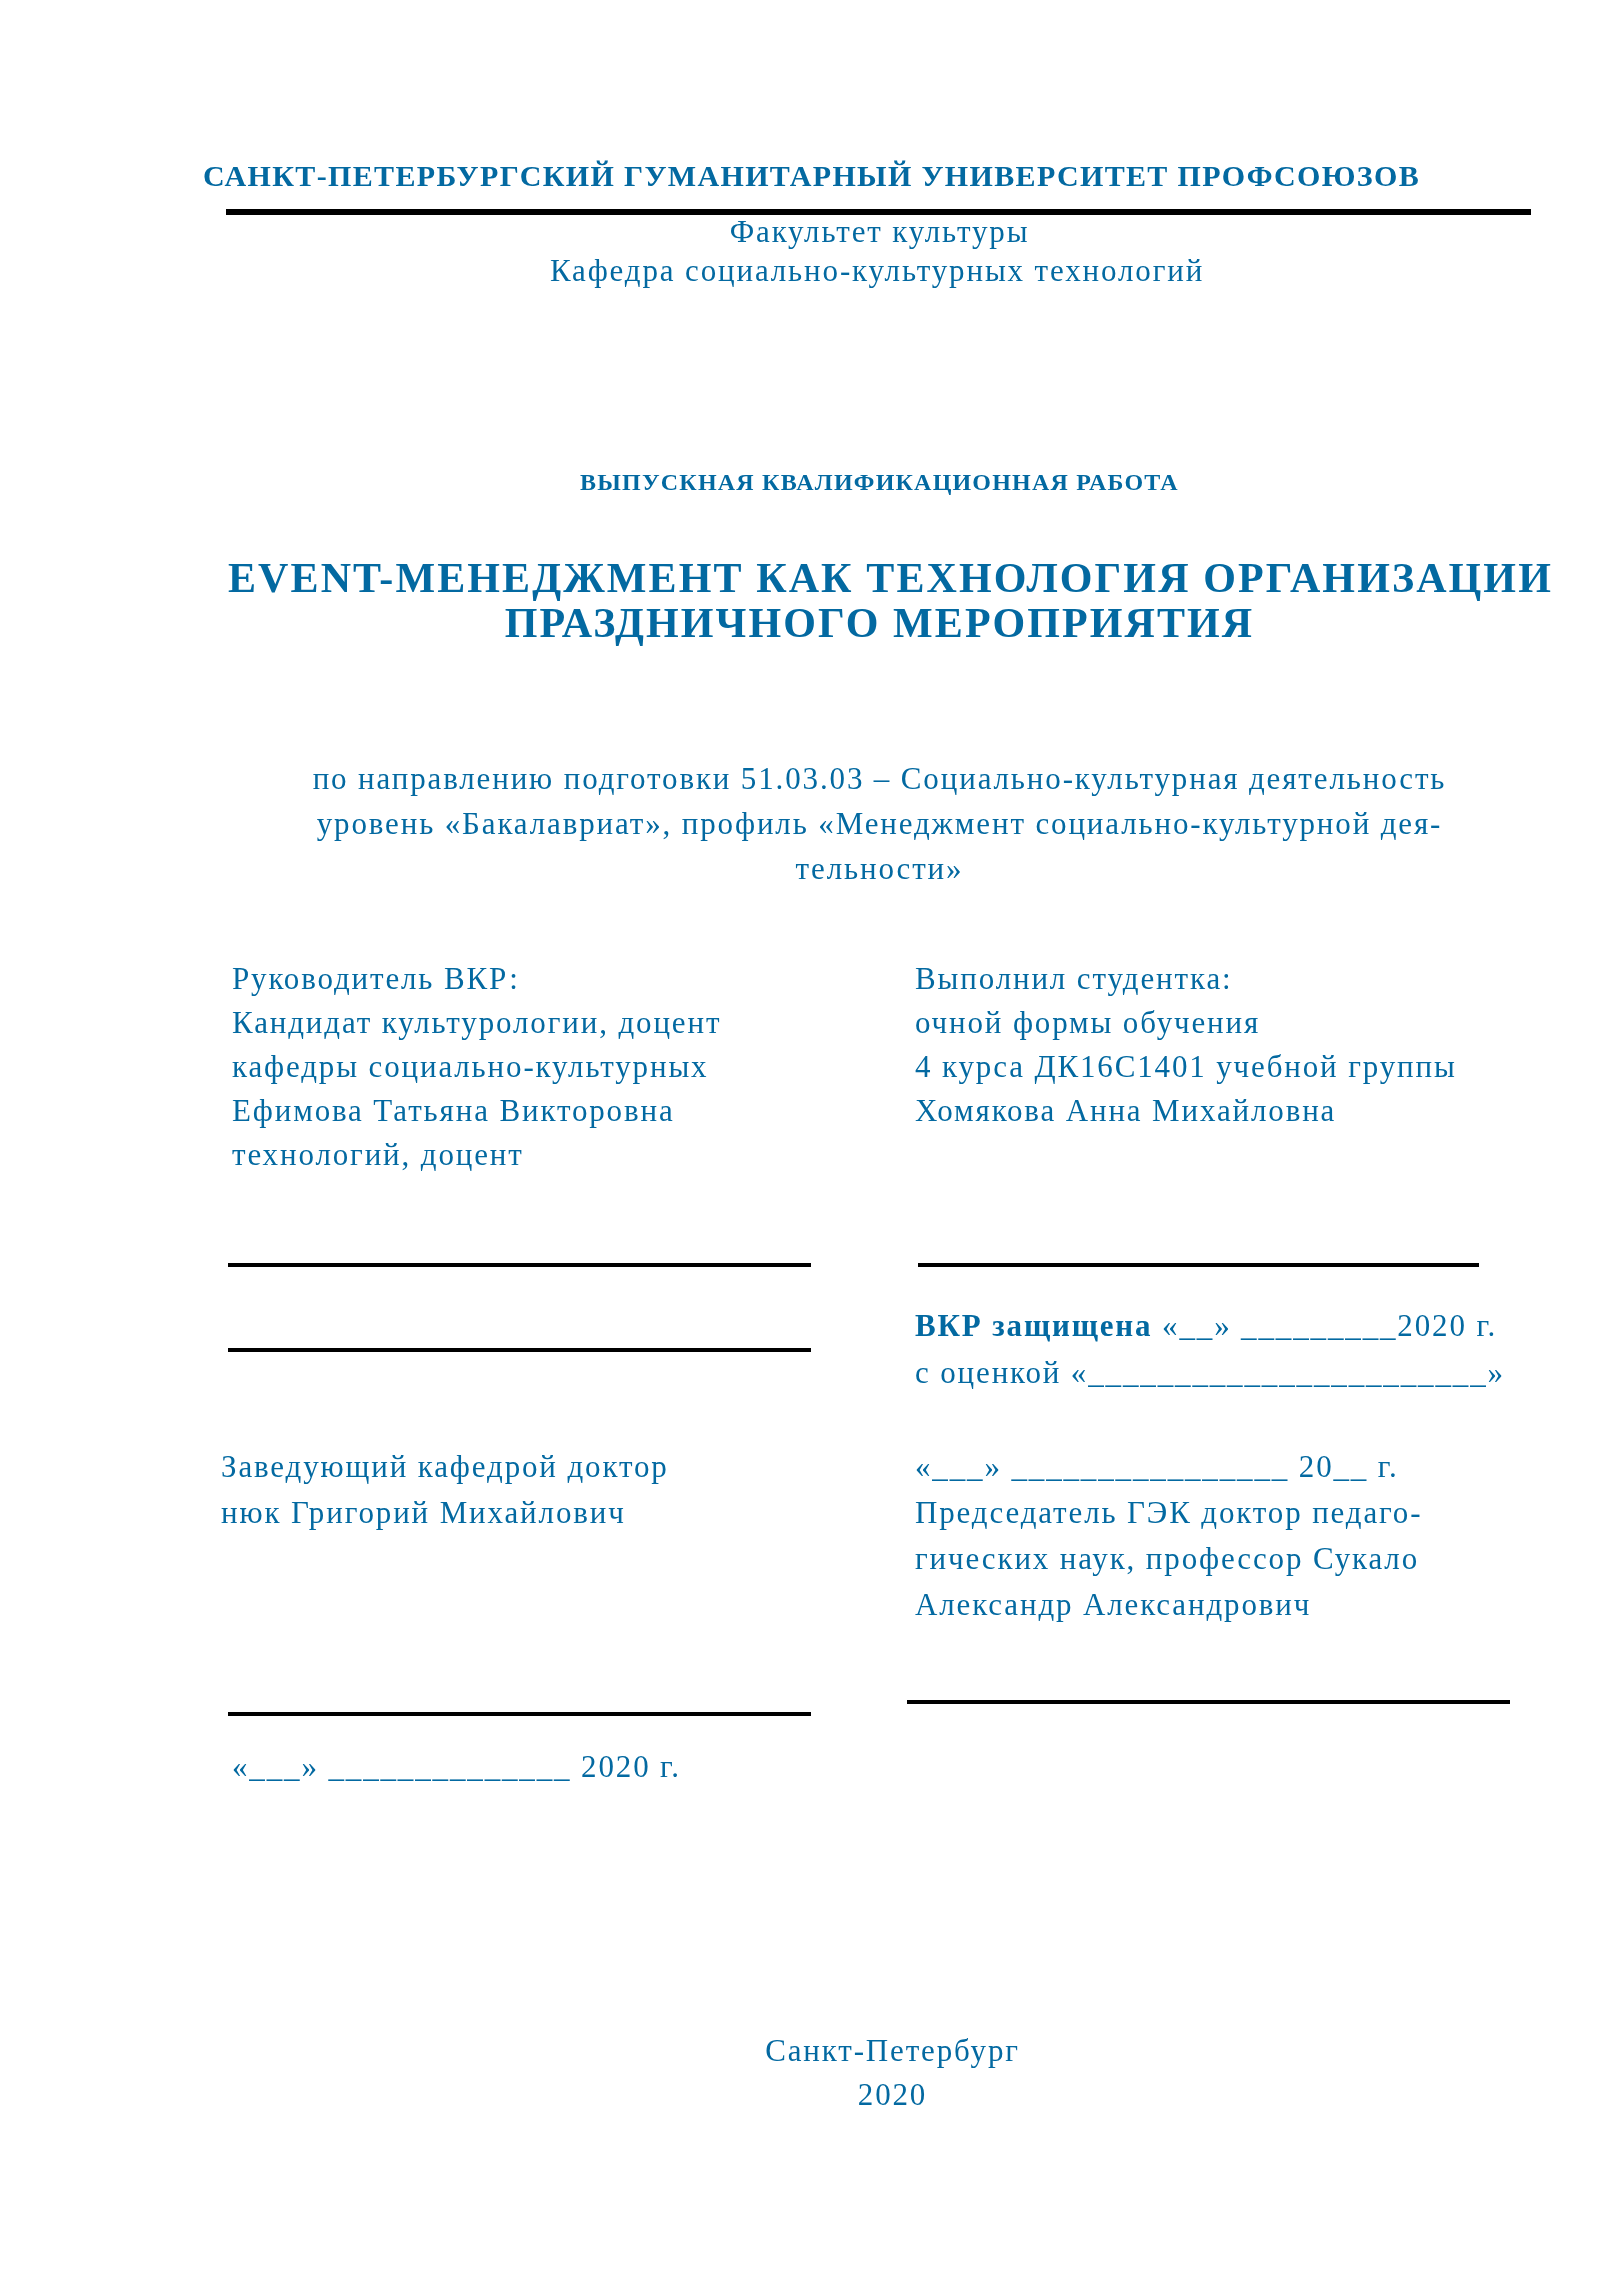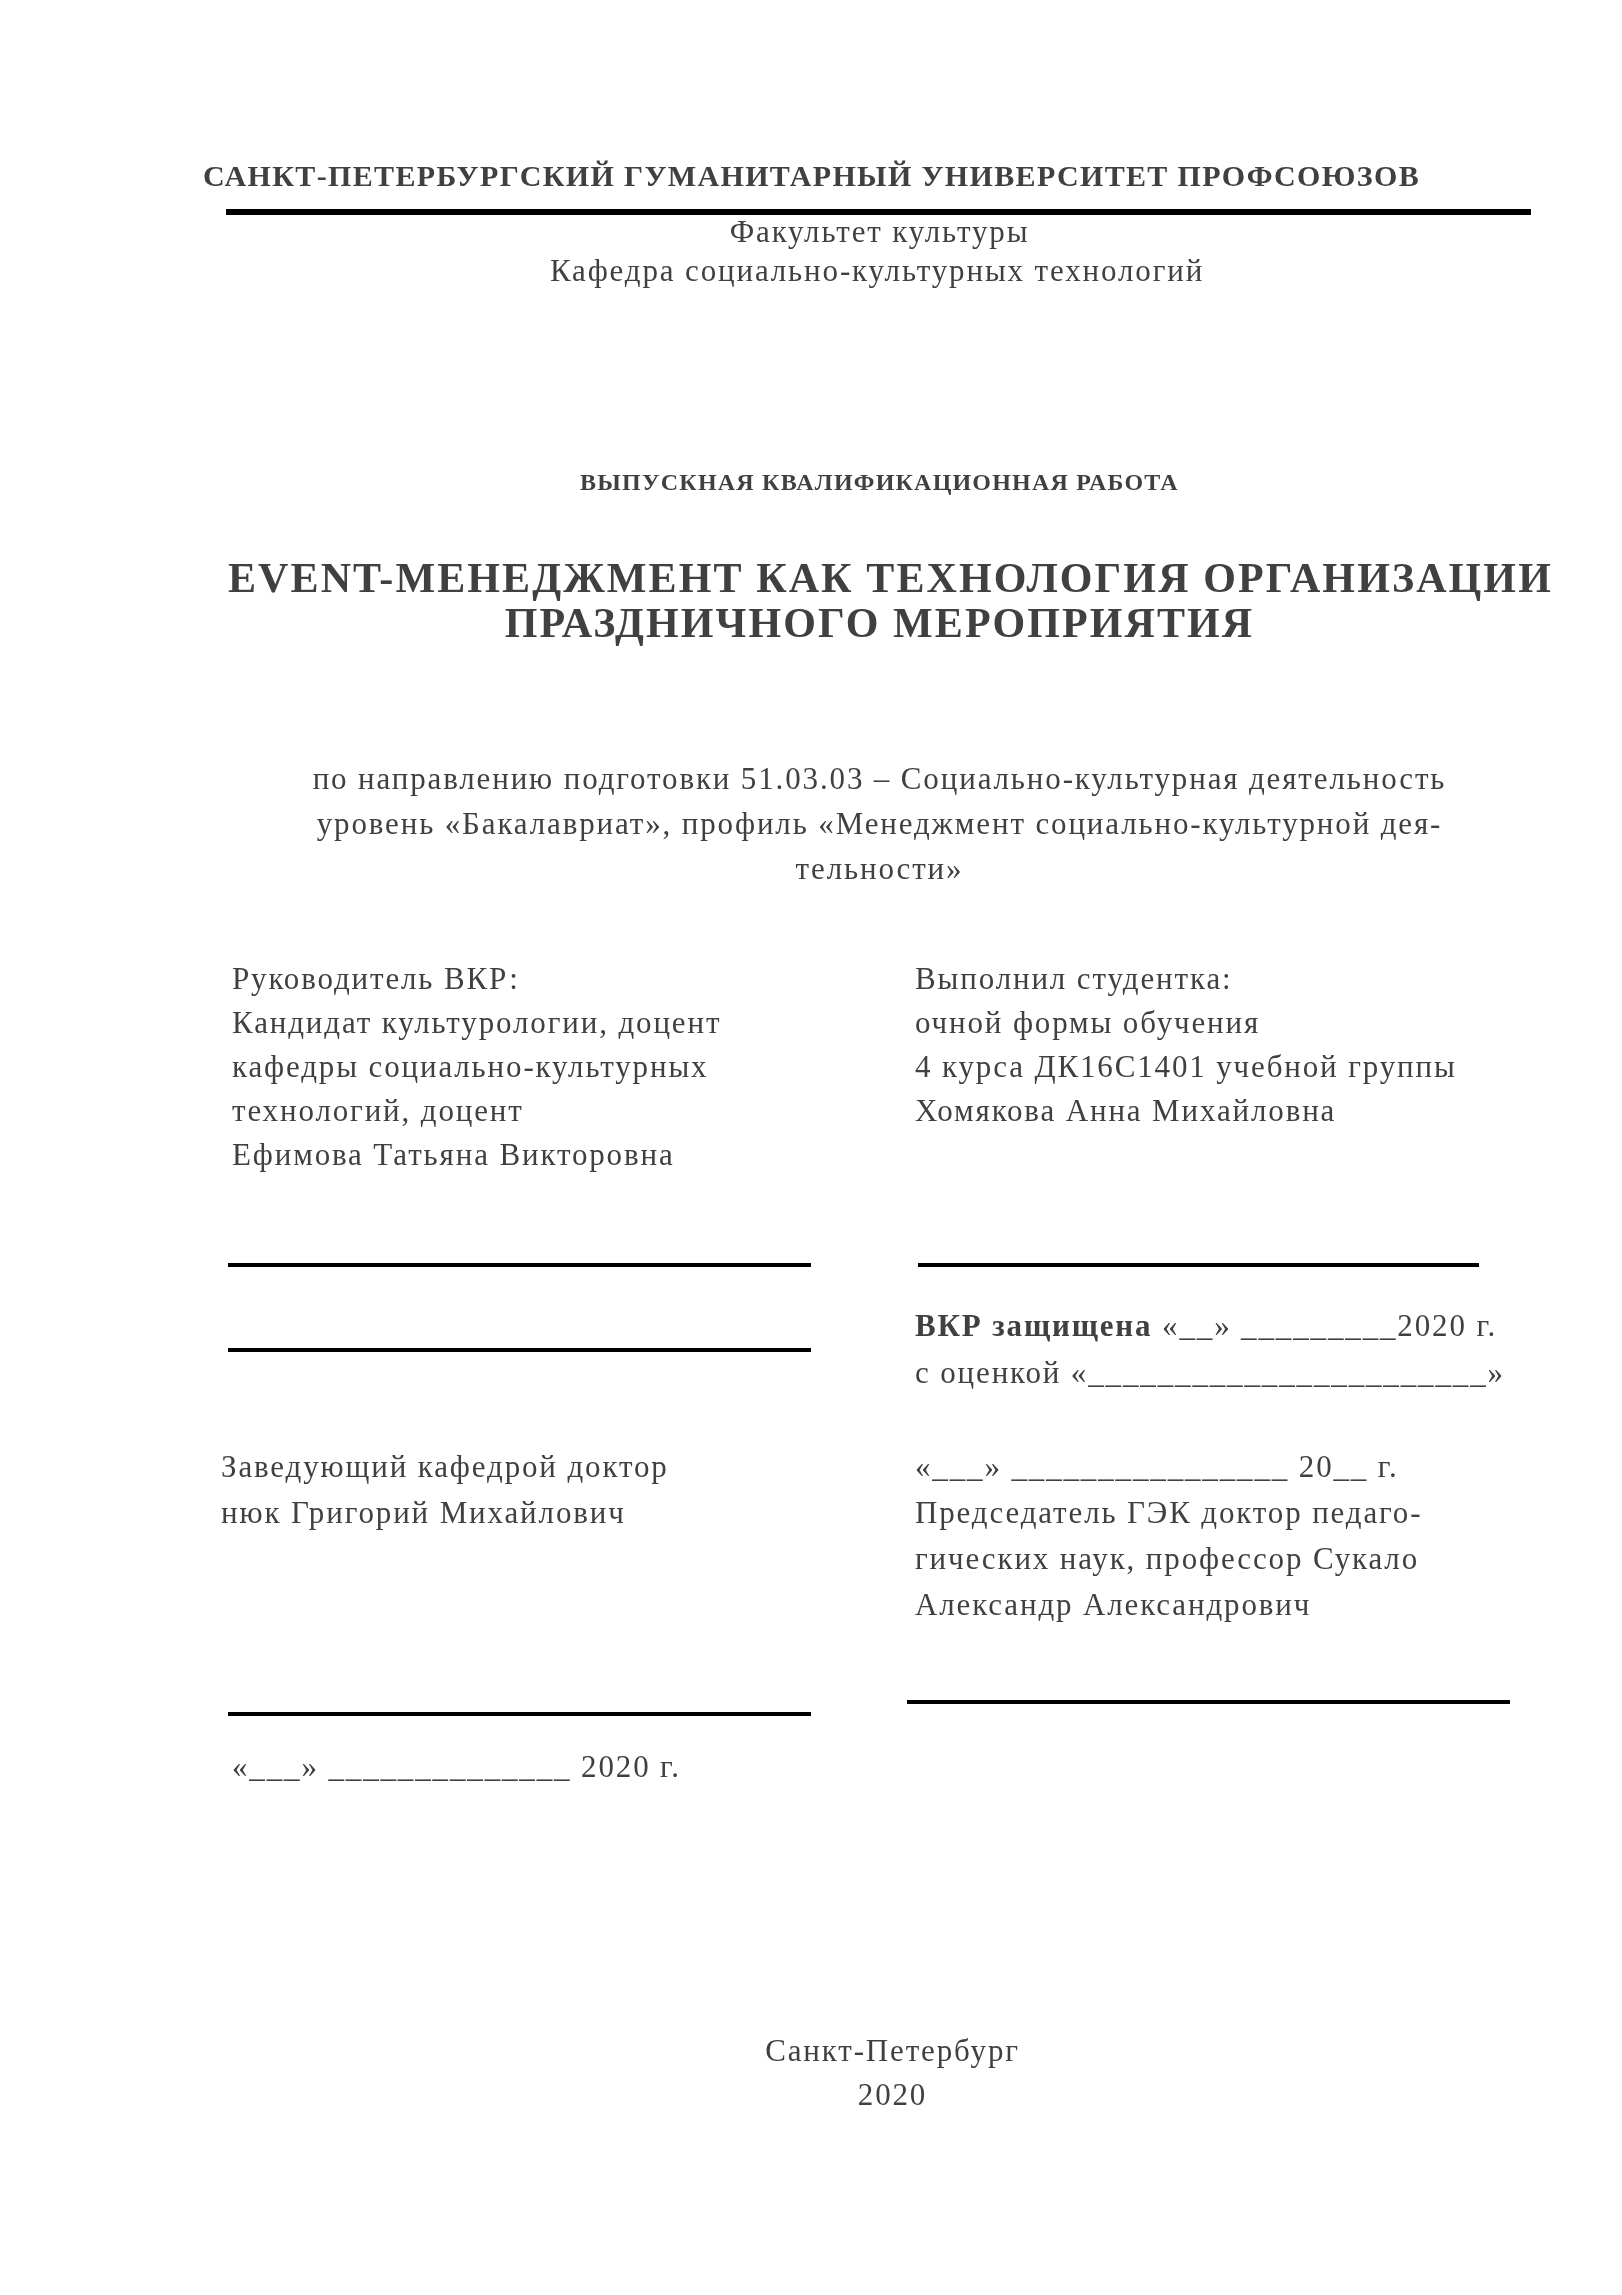--- a/index.html
+++ b/index.html
@@ -5,21 +5,21 @@
   html, body {
     margin: 0;
     padding: 0;
     background: #ffffff;
   }
   .page {
     position: relative;
     width: 1594px;
     height: 2295px;
     background: #ffffff;
-    color: #404040;
+    color: #0369a1;
     font-family: "Liberation Serif", "DejaVu Serif", serif;
     font-size: 31px;
     letter-spacing: 0.06em;
     overflow: hidden;
   }
   .abs { position: absolute; white-space: nowrap; }
   .block { position: absolute; }
   .line { line-height: 44px; white-space: nowrap; }
   .lh57 .line { line-height: 45px; }
   .lh59 .line { line-height: 46px; }
@@ -75,22 +75,22 @@
   <div class="block lh57 center" style="top:740px; left:228px; width:1303px;margin-top:16px;">
     <div class="line">по направлению подготовки 51.03.03 – Социально-культурная деятельность</div>
     <div class="line">уровень «Бакалавриат», профиль «Менеджмент социально-культурной дея-</div>
     <div class="line">тельности»</div>
   </div>
 
   <div class="block" style="top:957px; left:232px; width:644px;">
     <div class="line">Руководитель ВКР:</div>
     <div class="line">Кандидат культурологии, доцент</div>
     <div class="line">кафедры социально-культурных</div>
+    <div class="line">Ефимова Татьяна Викторовна</div>
     <div class="line">технологий, доцент</div>
-    <div class="line">Ефимова Татьяна Викторовна</div>
   </div>
 
   <div class="block" style="top:957px; left:915px; width:652px;">
     <div class="line">Выполнил студентка:</div>
     <div class="line">очной формы обучения</div>
     <div class="line">4 курса ДК16С1401 учебной группы</div>
     <div class="line">Хомякова Анна Михайловна</div>
   </div>
 
   <div class="rule sig-rule" style="top:1263px; left:228px; width:583px;"></div>

